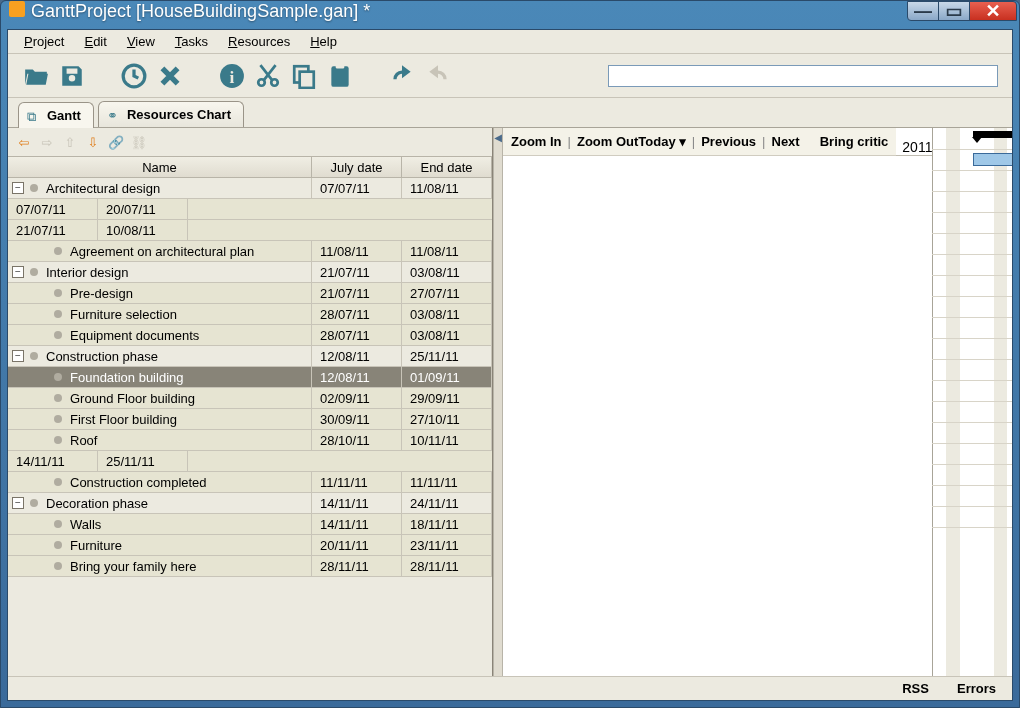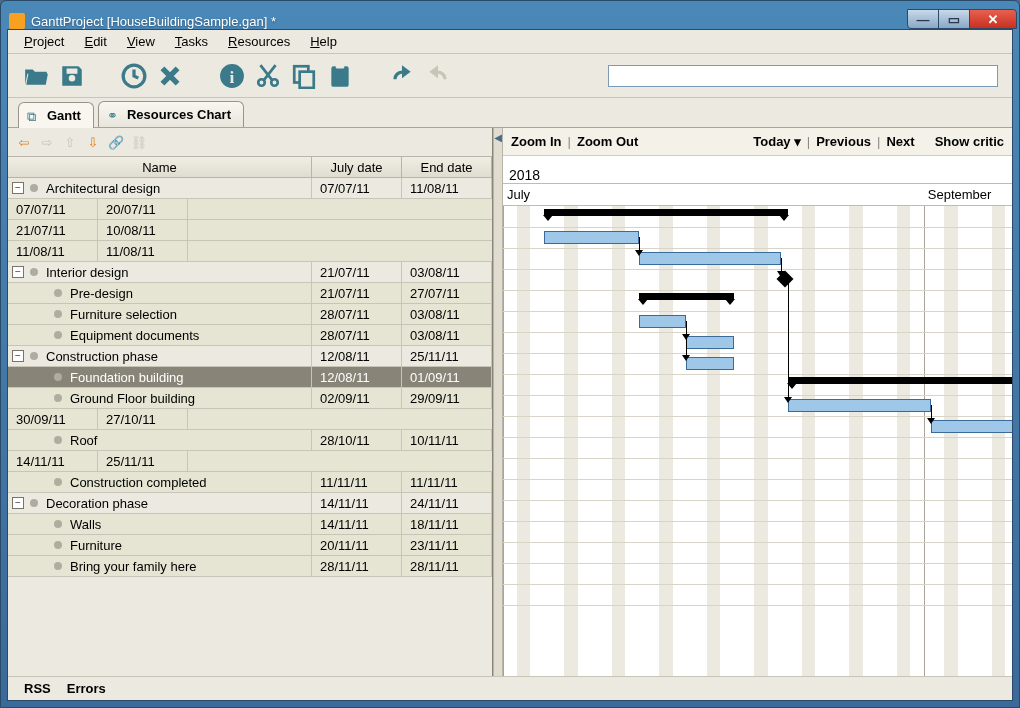--- a/index.html
+++ b/index.html
@@ -1,20 +1,20 @@
 <!DOCTYPE html>
 <html><head>
 <meta charset="utf-8">
 <style>
 * { box-sizing: border-box; margin: 0; padding: 0; }
 body { font-family: "Segoe UI", Tahoma, sans-serif; font-size: 13px; background: #4a6a8a; width: 1020px; height: 708px; overflow: hidden; }
 
 
 .window { width: 1020px; height: 708px; background: linear-gradient(#4a88b8, #3a6a9a); border: 1px solid #2a4a6a; border-radius: 6px 6px 0 0; display: flex; flex-direction: column; }
-.titlebar { height: 28px; display: flex; align-items: flex-end; padding: 16px 2px 0 8px; color: #ffffff; font-size: 13px; }
+.titlebar { height: 28px; display: flex; align-items: flex-start; padding: 0 2px 0 8px; color: #ffffff; font-size: 18px; }
 .titlebar .icon-app { width: 16px; height: 16px; margin-right: 6px; background: #f8a020; border-radius: 2px; }
 .titlebar .title { flex: 1; text-shadow: 0 1px 2px rgba(0,0,0,0.4); }
 .win-buttons { display: flex; }
 .win-btn { width: 32px; height: 20px; background: linear-gradient(#c8d8e8, #8aa8c8); border: 1px solid #2a4a6a; margin-left: -1px; display: flex; align-items: center; justify-content: center; font-weight: bold; color: #2a3a4a; cursor: pointer; }
 .win-btn.close { width: 48px; background: linear-gradient(#e86050, #c83020); color: #fff; border-radius: 0 4px 0 0; }
 .win-btn.first { border-radius: 0 0 0 4px; }
 
 
 .content { flex: 1; margin: 0 6px 6px 6px; background: #eceae0; border: 1px solid #2a4a6a; display: flex; flex-direction: column; overflow: hidden; }
 
@@ -34,21 +34,21 @@
 .tabstrip { height: 30px; background: #eceae0; display: flex; align-items: flex-end; padding-left: 10px; border-bottom: 1px solid #a8a498; }
 .tab { padding: 5px 12px 5px 8px; background: linear-gradient(#f8f6ee,#e8e6dc); border: 1px solid #9a9488; border-bottom: none; border-radius: 6px 6px 0 0; margin-right: 4px; display: flex; align-items: center; gap: 6px; cursor: pointer; }
 .tab .tab-ico { width: 14px; height: 14px; color: #3a7a8a; }
 .tab.active { background: #f8f6ee; position: relative; top: 1px; }
 
 
 .split { flex: 1; display: flex; overflow: hidden; }
 .left-pane { width: 485px; display: flex; flex-direction: column; border-right: 1px solid #8a8478; background: #eceae0; }
 .splitter { width: 10px; background: #e0dcd0; border-left: 1px solid #b8b4a8; border-right: 1px solid #b8b4a8; cursor: col-resize; display:flex; align-items:flex-start; justify-content:center; padding-top:4px;}
 .splitter .grip { font-size:10px; color:#4a6a8a; }
-.right-pane { flex: 1; display: flex; flex-direction: column; background: #fff; overflow: hidden; }
+.right-pane { flex: 1; display: flex; flex-direction: row; background: #fff; overflow: hidden; }
 
 
 .nav-toolbar { height: 28px; display: flex; align-items: center; gap: 3px; padding: 0 6px; }
 .nav-btn { width: 20px; height: 20px; display: flex; align-items: center; justify-content: center; cursor: pointer; }
 
 
 .banner { height: 46px; background: #3a7a8a; position: relative; overflow: hidden; }
 .banner svg.hex { position: absolute; right: 0; top: -10px; }
 .banner .logo { position: absolute; left: 20px; top: 10px; font-family: "Arial Black", sans-serif; font-size: 18px; color: #c87018; letter-spacing: 1px; }
 .banner .logo .o { color: #f8a020; }
@@ -89,21 +89,21 @@
 .summary-bar { position: absolute; height: 7px; background: #000; }
 .summary-bar::before, .summary-bar::after { content:""; position:absolute; top:6px; width:0; height:0; border-left:5px solid transparent; border-right:5px solid transparent; border-top:6px solid #000; }
 .summary-bar::before { left:-1px; }
 .summary-bar::after { right:-1px; }
 .task-bar { position: absolute; height: 13px; background: #9fc8e8; border: 1px solid #3a6a9a; }
 .milestone { position:absolute; width:12px; height:12px; background:#000; transform: rotate(45deg); }
 .dep { position:absolute; background:#000; }
 .arrow-down { position:absolute; width:0;height:0; border-left:4px solid transparent; border-right:4px solid transparent; border-top:6px solid #000; }
 
 
-.statusbar { height: 24px; background: #eceae0; border-top: 1px solid #c8c4b8; display: flex; align-items: center; justify-content: flex-start; padding: 0 16px; gap: 16px; font-weight: bold; }
+.statusbar { height: 24px; background: #eceae0; border-top: 1px solid #c8c4b8; display: flex; align-items: center; justify-content: flex-end; padding: 0 16px; gap: 28px; font-weight: bold; }
 
 .hl-orange { color: #e08020; }
 </style>
 </head>
 <body>
 
 <div class="window">
   <div class="titlebar">
     <div class="icon-app"></div>
     <div class="title">GanttProject [HouseBuildingSample.gan] *</div>
@@ -226,20 +226,26 @@
             </div>
             <div class="row alt">
               <div class="cell-begin">07/07/11</div>
               <div class="cell-end">20/07/11</div>
             </div>
             <div class="row alt">
               <div class="cell-begin">21/07/11</div>
               <div class="cell-end">10/08/11</div>
             </div>
             <div class="row alt">
+              <div class="cell-name">
+                <span class="indent" style="width: 16px;"></span>
+                <span class="indent" style="width: 24px;"></span>
+                <div class="bullet"></div>
+                <span>Agreement on architectural plan</span>
+              </div>
               <div class="cell-begin">11/08/11</div>
               <div class="cell-end">11/08/11</div>
             </div>
             <div class="row">
               <div class="cell-name">
                 <div class="expander">−</div>
                 <div class="bullet"></div>
                 <span>Interior design</span>
               </div>
               <div class="cell-begin">21/07/11</div>
@@ -298,20 +304,26 @@
               <div class="cell-name">
                 <span class="indent" style="width: 16px;"></span>
                 <span class="indent" style="width: 24px;"></span>
                 <div class="bullet"></div>
                 <span>Ground Floor building</span>
               </div>
               <div class="cell-begin">02/09/11</div>
               <div class="cell-end">29/09/11</div>
             </div>
             <div class="row alt">
+              <div class="cell-name">
+                <span class="indent" style="width: 16px;"></span>
+                <span class="indent" style="width: 24px;"></span>
+                <div class="bullet"></div>
+                <span>First Floor building</span>
+              </div>
               <div class="cell-begin">30/09/11</div>
               <div class="cell-end">27/10/11</div>
             </div>
             <div class="row alt">
               <div class="cell-name">
                 <span class="indent" style="width: 16px;"></span>
                 <span class="indent" style="width: 24px;"></span>
                 <div class="bullet"></div>
                 <span>Roof</span>
               </div>
@@ -383,23 +395,23 @@
           <b>Zoom In</b>
           <span class="sep">|</span>
           <b>Zoom Out</b>
           <span class="sp"></span>
           <b><span>Today</span> ▾</b>
           <span class="sep">|</span>
           <b>Previous</b>
           <span class="sep">|</span>
           <b>Next</b>
           <span style="width:20px"></span>
-          <b>Show critic</b>
-        </div>
-        <div class="year-row">2018</div>
+          <b>Bring critic</b>
+        </div>
+        <div class="year-row">2011</div>
         <div class="month-row" id="month-row">
             <div class="month-label" style="left: 4px;">July</div>
             <div class="month-label" style="left: 214.387px; margin-top: 46px;">August</div>
             <div class="month-label" style="left: 424.773px;">September</div>
           </div>
         <div class="gantt-area" id="gantt">
             <div class="month-line" style="left: 0px;"></div>
             <div class="month-line" style="left: 210.387px;"></div>
             <div class="month-line" style="left: 420.773px;"></div>
             <div class="week-stripe" style="left: 13.5733px; width: 13.5733px;"></div>

